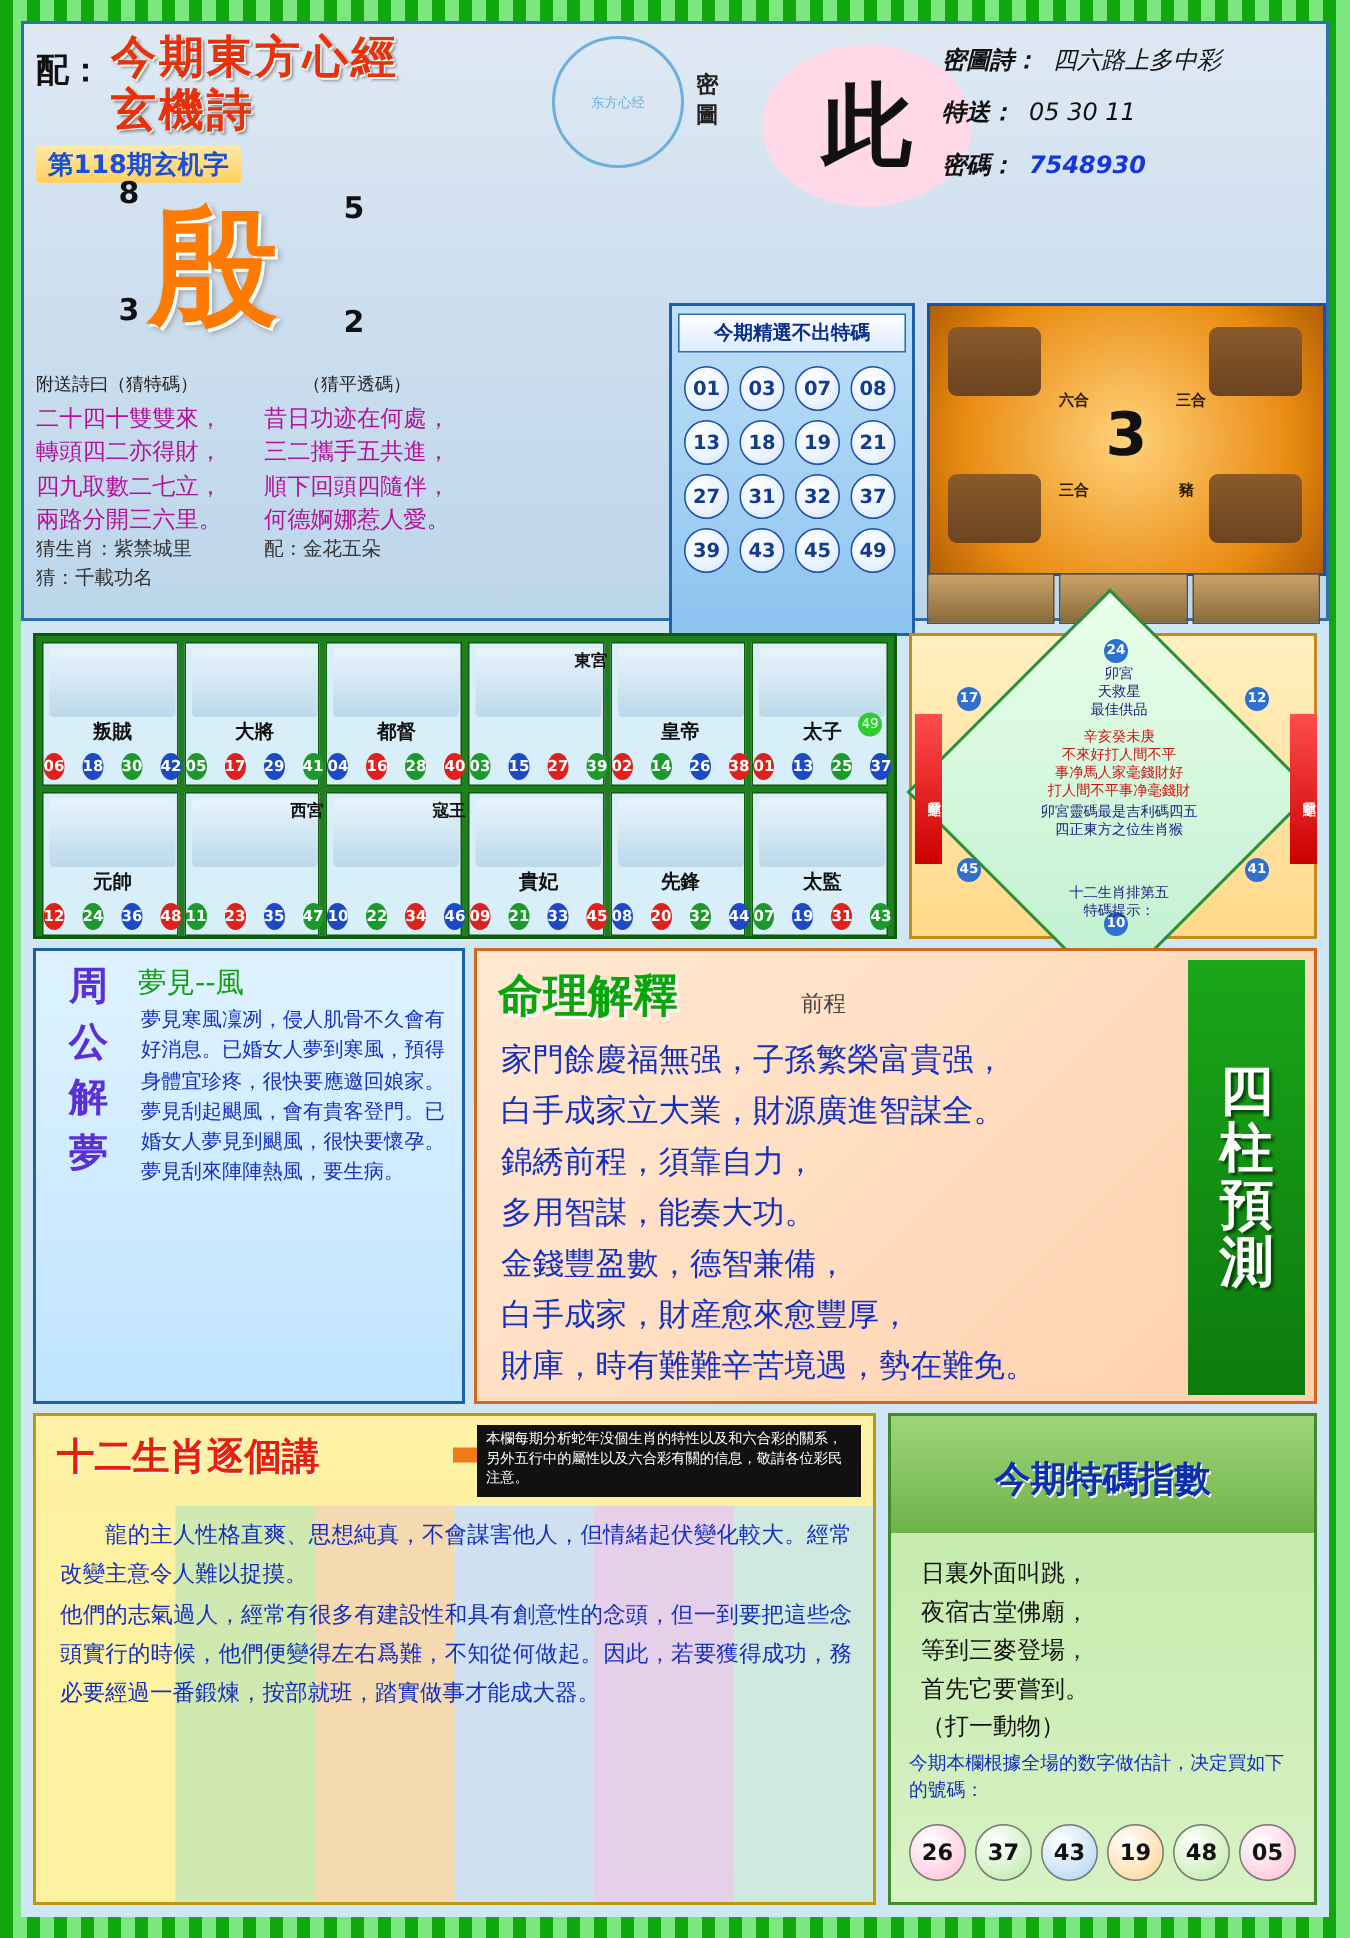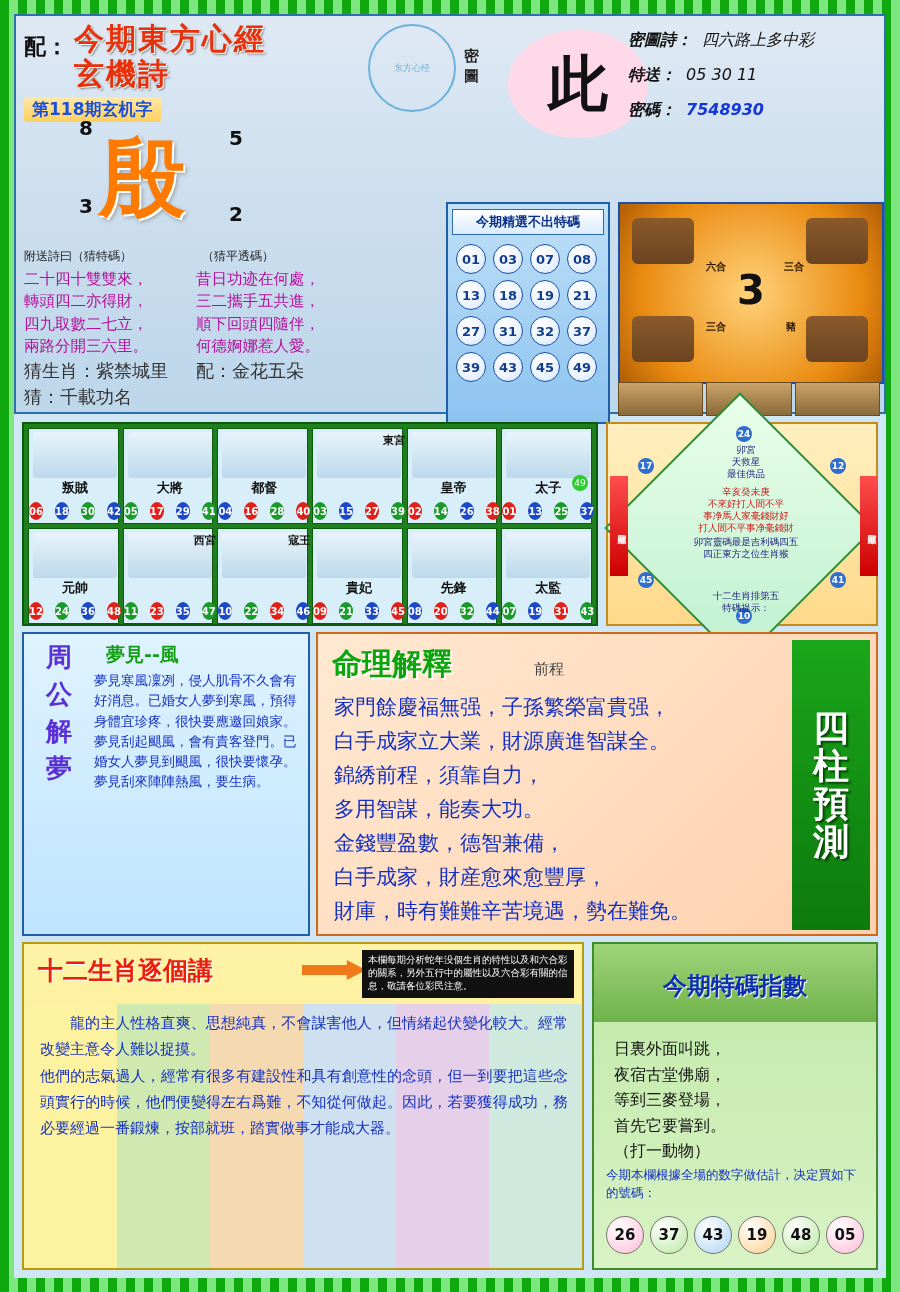--- a/index.html
+++ b/index.html
@@ -53,21 +53,21 @@
   .c8{left:55px;top:-8px;}
   .c5{left:205px;top:2px;}
   .c3{left:55px;top:70px;}
   .c2{left:205px;top:78px;}
   .poem-head{display:flex;gap:70px;font-size:12px;color:#222;margin-top:4px;}
   .poems{display:flex;gap:28px;margin-top:3px;}
   .poem{
     color:#b2129a;font-size:15.5px;line-height:1.45;
     font-family:"DejaVu Serif","Liberation Serif",serif;
   }
-  .poem .sm{font-size:18px;color:#333;}
+  .poem .sm{font-size:13px;color:#333;}
 
   .hdr-mid{position:absolute;left:352px;top:8px;width:170px;height:150px;}
   .stamp{
     position:absolute;left:0;top:0;width:84px;height:84px;border-radius:50%;
     border:2px solid #5aa7d8;color:#5aa7d8;font-size:9px;
     display:flex;align-items:center;justify-content:center;text-align:center;
     opacity:.85;
   }
   .mi-tu{position:absolute;left:96px;top:22px;color:#222;font-size:15px;line-height:1.35;font-weight:bold;}
   .oval{
@@ -196,21 +196,21 @@
   .dream{
     left:8px;top:618px;width:288px;height:304px;
     background:linear-gradient(180deg,#dff3ff,#bfe4ff);border:2px solid #1f5fa8;
   }
   .dream-left{
     position:absolute;left:4px;top:6px;width:62px;height:292px;
     display:flex;flex-direction:column;align-items:center;gap:2px;
     color:#5b2fd6;font-size:26px;font-weight:bold;
   }
   .dream-title{
-    position:absolute;left:82px;top:8px;color:#12a012;font-size:19px;font-weight:bold;
+    position:absolute;left:68px;top:8px;color:#12a012;font-size:19px;font-weight:normal;
   }
   .dream-body{
     position:absolute;left:70px;top:36px;width:210px;
     color:#1530c0;font-size:13.5px;line-height:1.5;
     font-family:"DejaVu Serif","Liberation Serif",serif;
   }
 
   .destiny{
     left:302px;top:618px;width:562px;height:304px;
     background:linear-gradient(135deg,#ffe9d2,#ffd0ad);border:2px solid #d06a1a;
@@ -240,21 +240,21 @@
   }
   .zt-title{
     position:absolute;left:14px;top:10px;font-size:25px;font-weight:bold;color:#e8200b;
     text-shadow:1px 1px 0 #fff;
   }
   .zt-arrow{
     position:absolute;left:278px;top:16px;width:64px;height:20px;
     background:#f07a1a;clip-path:polygon(0 25%,70% 25%,70% 0,100% 50%,70% 100%,70% 75%,0 75%);
   }
   .zt-note{
-    position:absolute;right:8px;top:6px;width:212px;height:48px;
+    position:absolute;right:8px;top:6px;width:256px;height:48px;
     background:#111;color:#fff;font-size:9.5px;line-height:1.35;padding:4px 6px;
     box-sizing:border-box;
   }
   .zt-stripes{position:absolute;left:0;top:60px;width:558px;height:264px;display:flex;}
   .zt-stripes div{flex:1;}
   .zt-body{
     position:absolute;left:16px;top:66px;width:528px;
     color:#1530c0;font-size:15px;line-height:1.75;
     font-family:"DejaVu Serif","Liberation Serif",serif;text-align:justify;
   }

